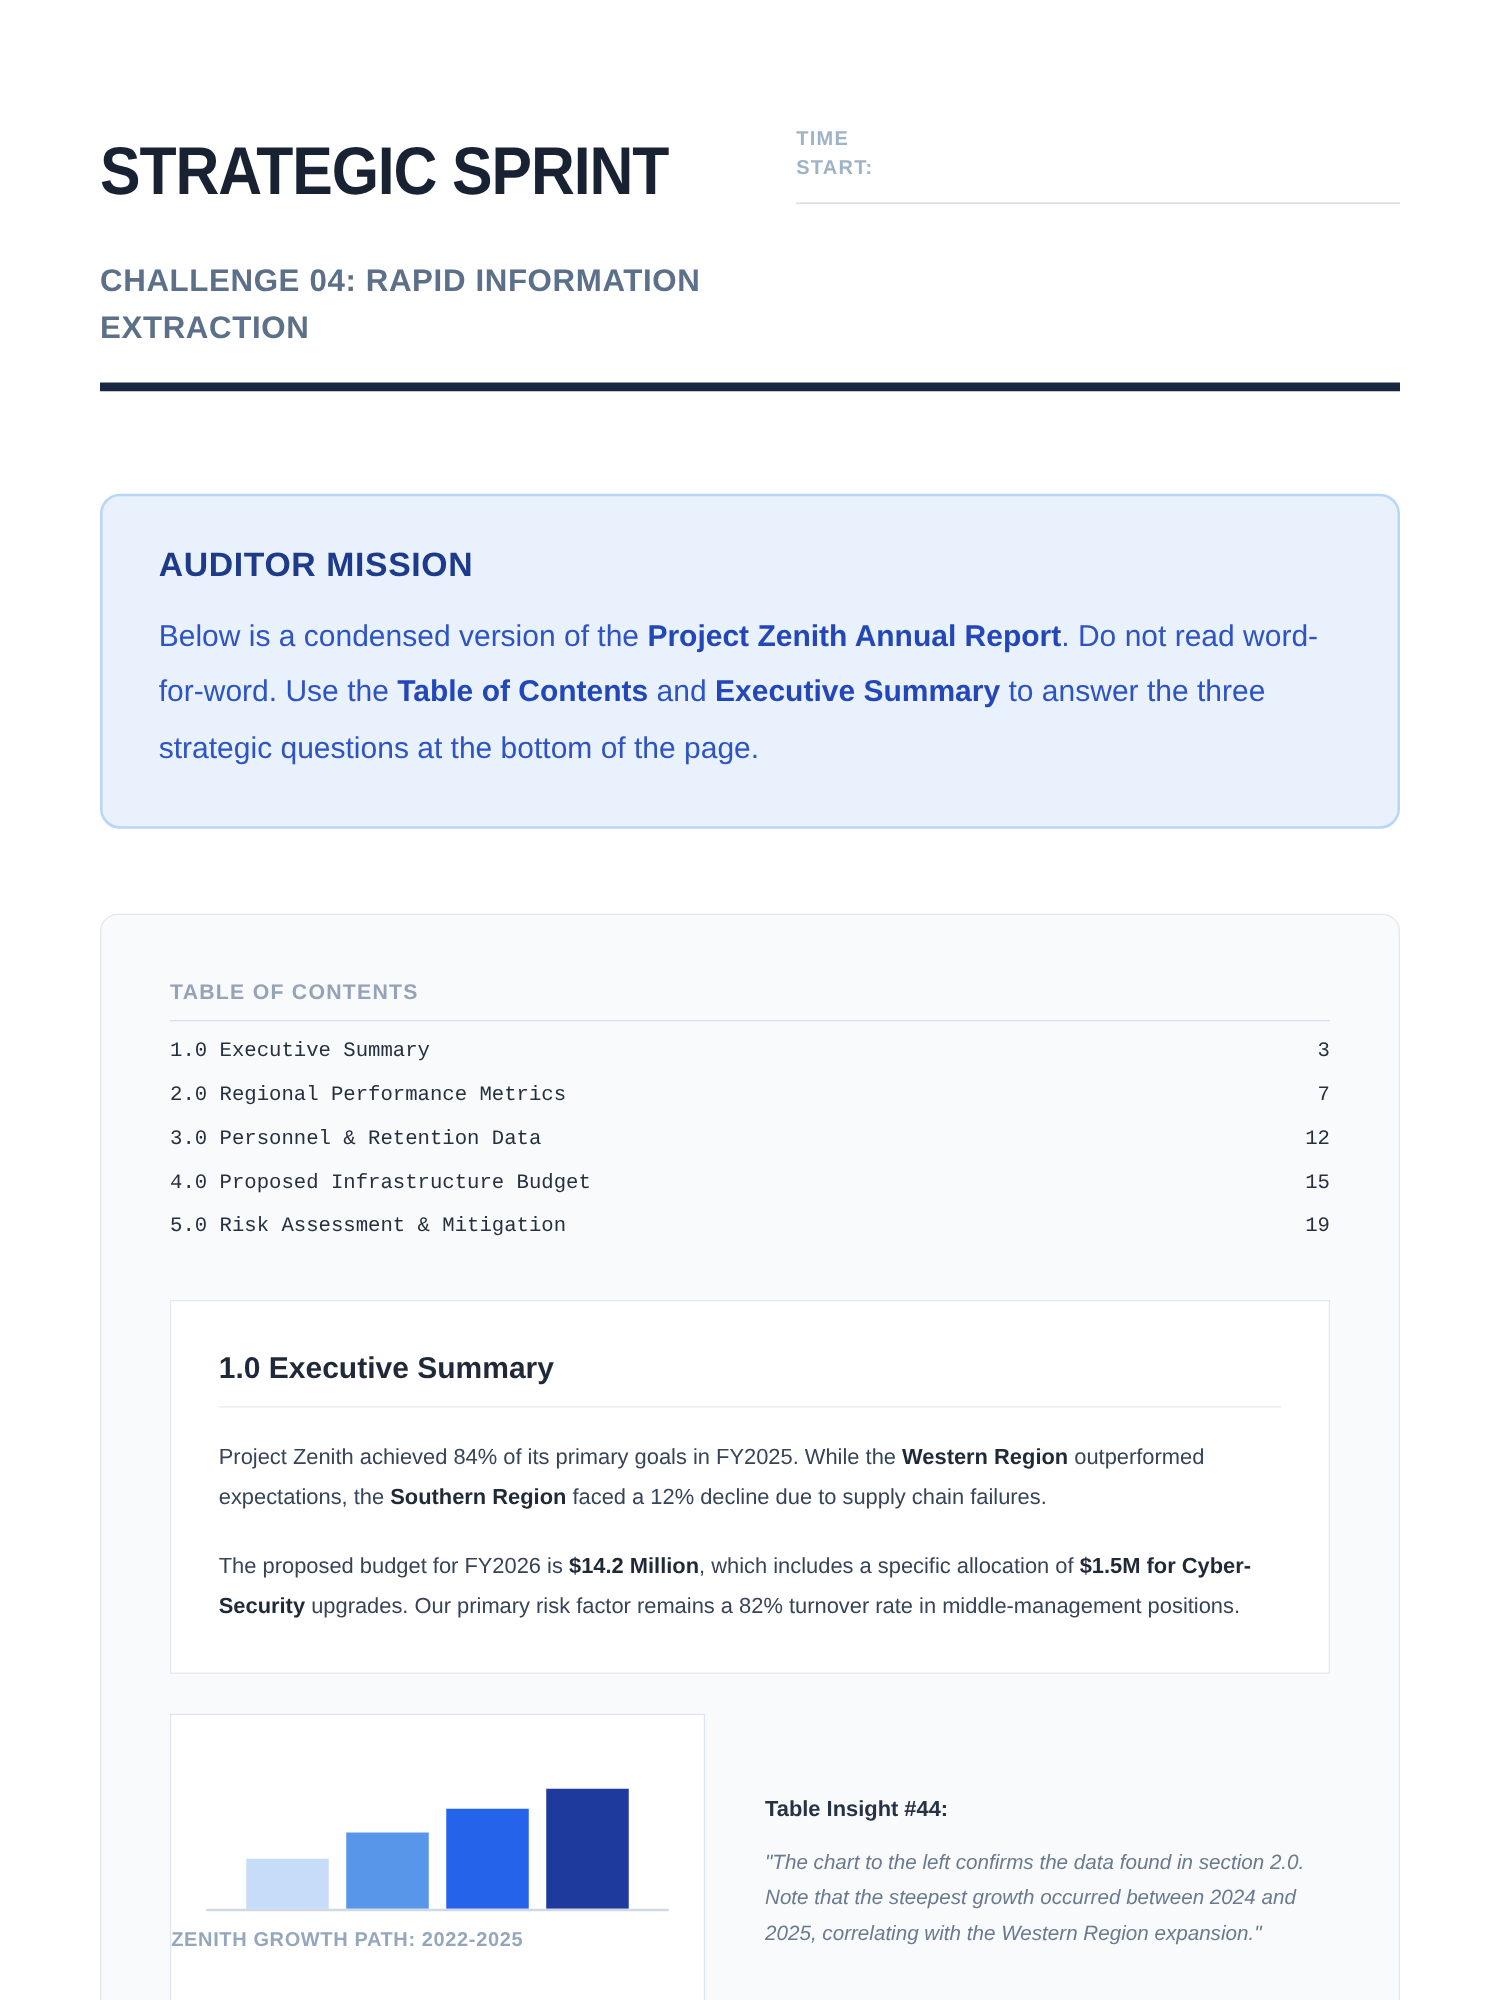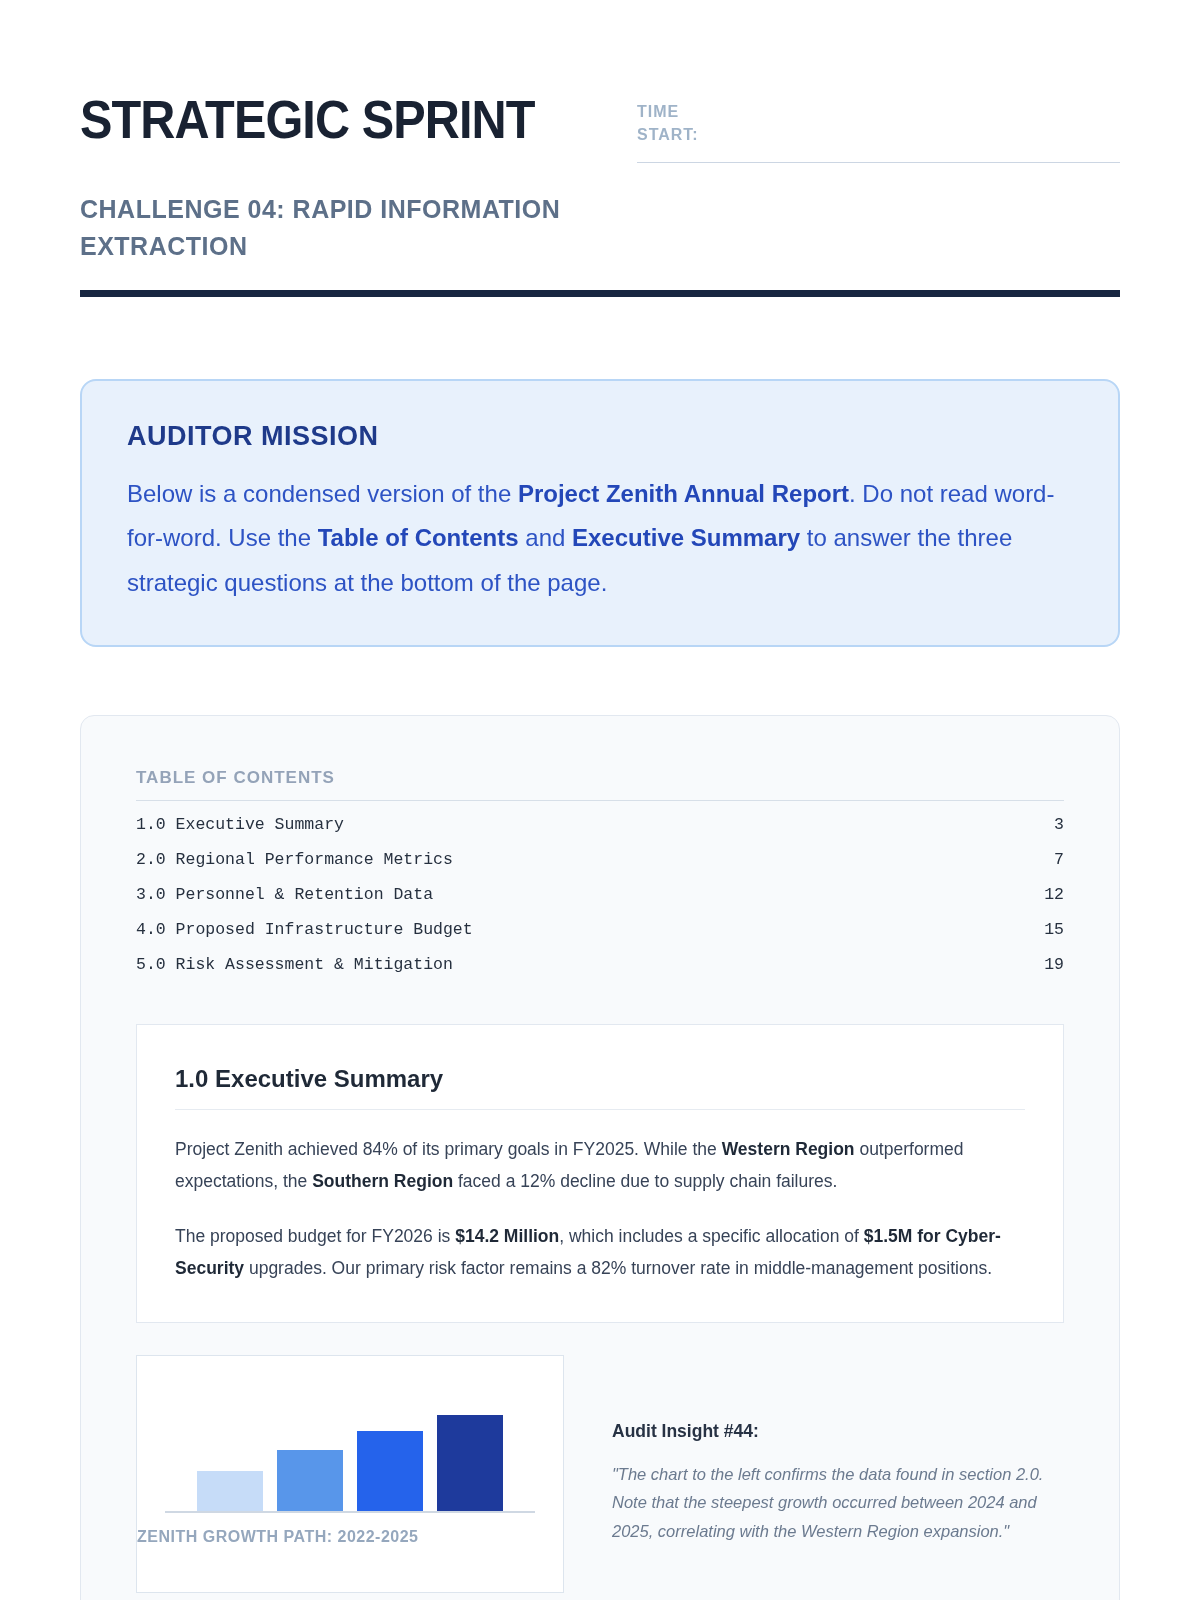--- a/index.html
+++ b/index.html
@@ -5,30 +5,30 @@
   * { margin:0; padding:0; box-sizing:border-box; }
   html,body { background:#ffffff; }
   body {
     width:1200px; height:1600px; overflow:hidden;
     font-family:"Liberation Sans", sans-serif;
     color:#374357;
   }
   .page { padding:76px 80px 0 80px; }
 
   
-  .header-row { display:flex; align-items:center; }
+  .header-row { display:flex; align-items:flex-end; }
   .title {
     font-size:54px; font-weight:bold; color:#192232;
     letter-spacing:-1px; line-height:0.95; white-space:nowrap;
     transform:scaleX(0.9); transform-origin:left top;
   }
   .time-block { margin-left:auto; width:483px; padding-bottom:16px; border-bottom:1px solid #ccd6e3;margin-top:24px; }
   .time-label { font-size:16px; font-weight:bold; color:#9fb3c8; letter-spacing:1px; line-height:1.45; }
   .subtitle {
-    margin-top:28px; width:520px;
+    margin-top:44px; width:520px;
     font-size:25px; font-weight:bold; color:#5d7089;
     letter-spacing:0.5px; line-height:1.45;
   }
   .divider { margin-top:26px; height:7px; background:#182741; }
 
   
   .mission {
     margin-top:82px; background:#e8f1fc; border:2px solid #b8d6f6;
     border-radius:16px; padding:40px 45px;
   }
@@ -148,19 +148,19 @@
         <div class="bars" id="bars">
             <div class="bar" style="height: 40px; background: rgb(198, 220, 248);"></div>
             <div class="bar" style="height: 61px; background: rgb(88, 150, 234);"></div>
             <div class="bar" style="height: 80px; background: rgb(37, 99, 235);"></div>
             <div class="bar" style="height: 96px; background: rgb(30, 58, 156);"></div>
           </div>
         <div class="baseline"></div>
         <div class="chart-caption">ZENITH GROWTH PATH: 2022-2025</div>
       </div>
       <div class="insight">
-        <div class="insight-heading">Audit Insight #44:</div>
+        <div class="insight-heading">Table Insight #44:</div>
         <p class="insight-quote">"The chart to the left confirms the data found in section 2.0. Note that the steepest growth occurred between 2024 and 2025, correlating with the Western Region expansion."</p>
       </div>
     </div>
 
   </section>
 </div>
 
 </body></html>

